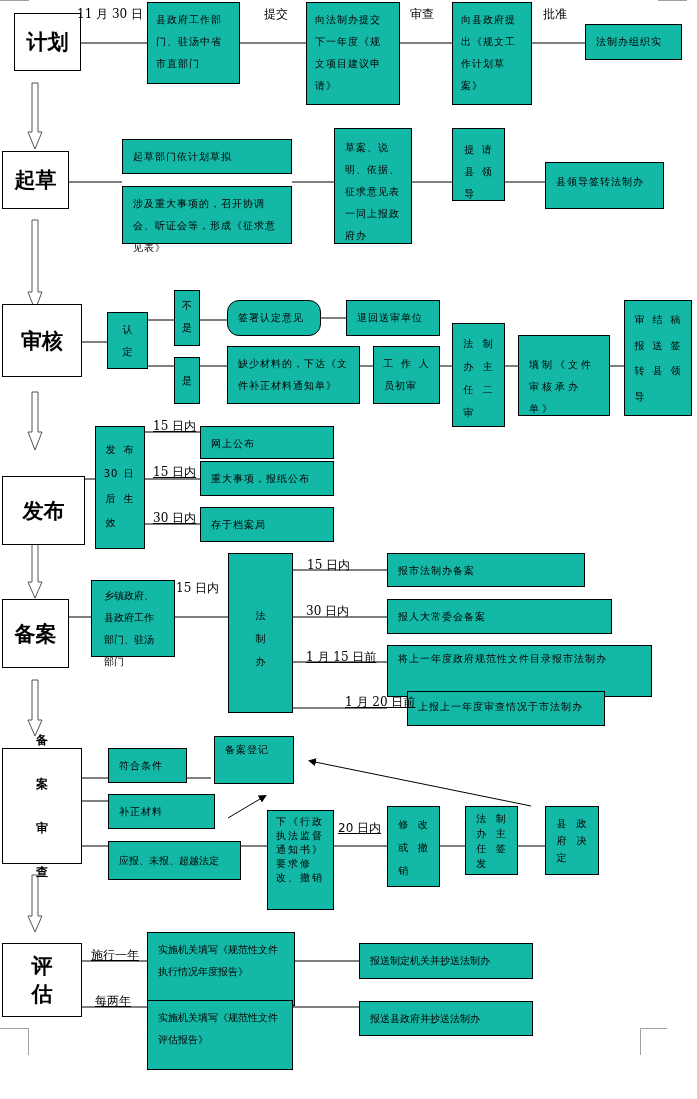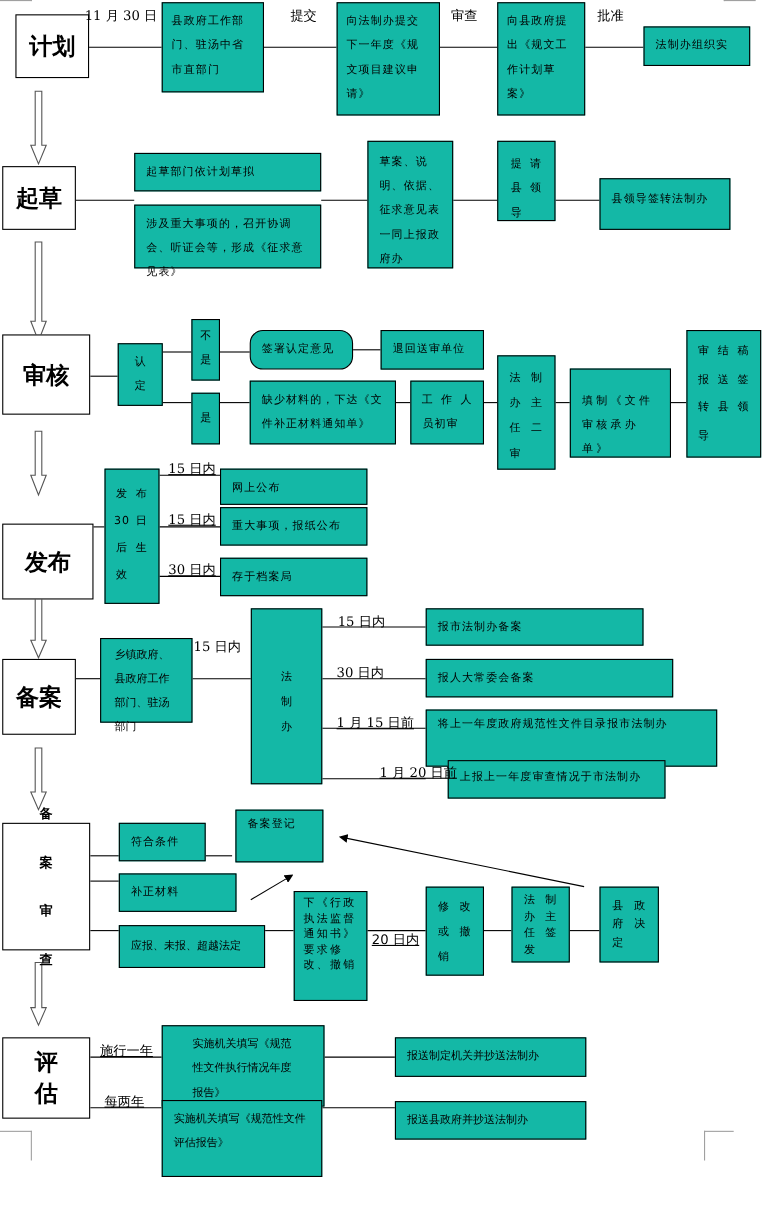--- a/index.html
+++ b/index.html
@@ -195,21 +195,21 @@
 <div class="box" style="left:387px;top:645px;width:265px;height:52px;padding:2px 10px;">将上一年度政府规范性文件目录报市法制办</div>
 <div class="lbl ul" style="left:306px;top:694px;margin-left:39px;">1 月 20 日前</div>
 <div class="box" style="left:387px;top:691px;width:198px;height:35px;padding:4px 10px;margin-left:20px;">上报上一年度审查情况于市法制办</div>
 
 <div class="stage two-line" style="left:2px;top:748px;width:80px;height:116px;padding:8px 4px 8px 18px;">备 案 审 查</div>
 <div class="box" style="left:108px;top:748px;width:79px;height:35px;padding:6px 10px;">符合条件</div>
 <div class="box" style="left:214px;top:736px;width:80px;height:48px;padding:2px 10px;">备案登记</div>
 <div class="box" style="left:108px;top:794px;width:107px;height:35px;padding:6px 10px;">补正材料</div>
 <div class="box" style="left:108px;top:841px;width:133px;height:39px;padding:8px 10px;letter-spacing:0;">应报、未报、超越法定</div>
 <div class="box" style="left:267px;top:810px;width:67px;height:100px;padding:4px 8px;line-height:14px;letter-spacing:2px;">下《行政执法监督通知书》要求修改、撤销</div>
-<div class="lbl ul" style="left:338px;top:846px;font-family:'DejaVu Sans',sans-serif;">20 日内</div>
+<div class="lbl ul" style="left:338px;top:820px;font-family:'DejaVu Sans',sans-serif;">20 日内</div>
 <div class="box grid2" style="left:387px;top:806px;width:53px;height:81px;padding:6px 6px;line-height:23px;">
   <span>修</span>
   <span>改</span>
   <span>或</span>
   <span>撤</span>
   <span>销</span>
   <span></span>
 </div>
 <div class="box grid2" style="left:465px;top:806px;width:53px;height:69px;padding:4px 6px;line-height:15px;">
   <span>法</span>
@@ -225,17 +225,17 @@
   <span>县</span>
   <span>政</span>
   <span>府</span>
   <span>决</span>
   <span>定</span>
   <span></span>
 </div>
 
 <div class="stage" style="left:2px;top:943px;width:80px;height:74px;letter-spacing:10px;padding-left:10px;">评 估</div>
 <div class="lbl ul" style="left:91px;top:947px;font-family:'DejaVu Sans',sans-serif;">施行一年</div>
-<div class="box" style="left:147px;top:932px;width:148px;height:74px;padding:6px 27px;letter-spacing:0;">实施机关填写《规范性文件执行情况年度报告》</div>
+<div class="box" style="left:147px;top:932px;width:148px;height:74px;padding:6px 10px;letter-spacing:0;">实施机关填写《规范性文件执行情况年度报告》</div>
 <div class="box" style="left:359px;top:943px;width:174px;height:36px;padding:6px 10px;letter-spacing:0;">报送制定机关并抄送法制办</div>
 <div class="lbl ul" style="left:95px;top:993px;font-family:'DejaVu Sans',sans-serif;">每两年</div>
 <div class="box" style="left:147px;top:1000px;width:146px;height:70px;padding:6px 10px;letter-spacing:0;">实施机关填写《规范性文件评估报告》</div>
 <div class="box" style="left:359px;top:1001px;width:174px;height:35px;padding:6px 10px;letter-spacing:0;">报送县政府并抄送法制办</div>
 
 </body></html>

